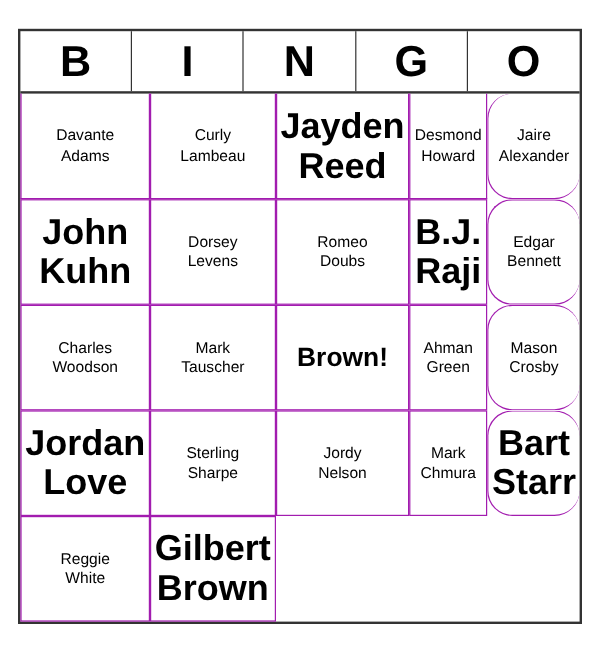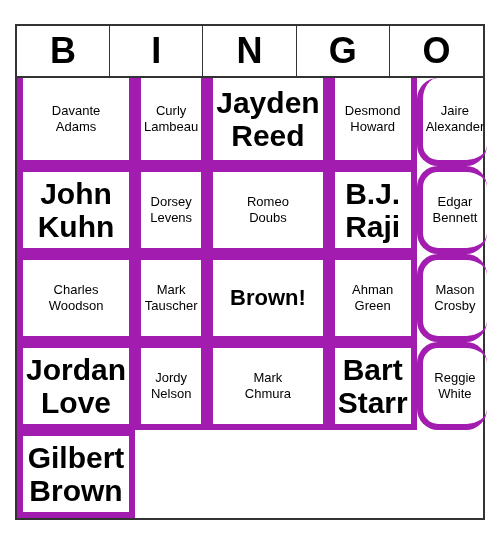--- a/index.html
+++ b/index.html
@@ -30,21 +30,21 @@
     }
     .bingo-header-cell:last-child {
       border-right: none;
     }
     .bingo-grid {
       display: grid;
       grid-template-columns: repeat(5, 1fr);
       grid-template-rows: repeat(5, 1fr);
     }
     .bingo-cell {
-      border: 6px solid #a21caf;
+      border: 1px solid #a21caf;
       text-align: center;
       display: flex;
       align-items: center;
       justify-content: center;
       padding: 4px 3px;
       min-height: 88px;
       font-size: 13px;
       line-height: 1.25;
     }
     .bingo-cell.large-text {
@@ -85,19 +85,20 @@
       <div class="bingo-cell">Dorsey<br>Levens</div>
       <div class="bingo-cell">Romeo<br>Doubs</div>
       <div class="bingo-cell large-text">B.J.<br>Raji</div>
       <div class="bingo-cell">Edgar<br>Bennett</div>
       <div class="bingo-cell">Charles<br>Woodson</div>
       <div class="bingo-cell">Mark<br>Tauscher</div>
       <div class="bingo-cell large-text free">Brown!</div>
       <div class="bingo-cell">Ahman<br>Green</div>
       <div class="bingo-cell">Mason<br>Crosby</div>
       <div class="bingo-cell large-text">Jordan<br>Love</div>
+      <div class="bingo-cell">Sterling<br>Sharpe</div>
       <div class="bingo-cell">Jordy<br>Nelson</div>
       <div class="bingo-cell">Mark<br>Chmura</div>
       <div class="bingo-cell large-text">Bart<br>Starr</div>
       <div class="bingo-cell">Reggie<br>White</div>
       <div class="bingo-cell large-text">Gilbert<br>Brown</div>
     </div>
 </div>
 
 </body></html>

